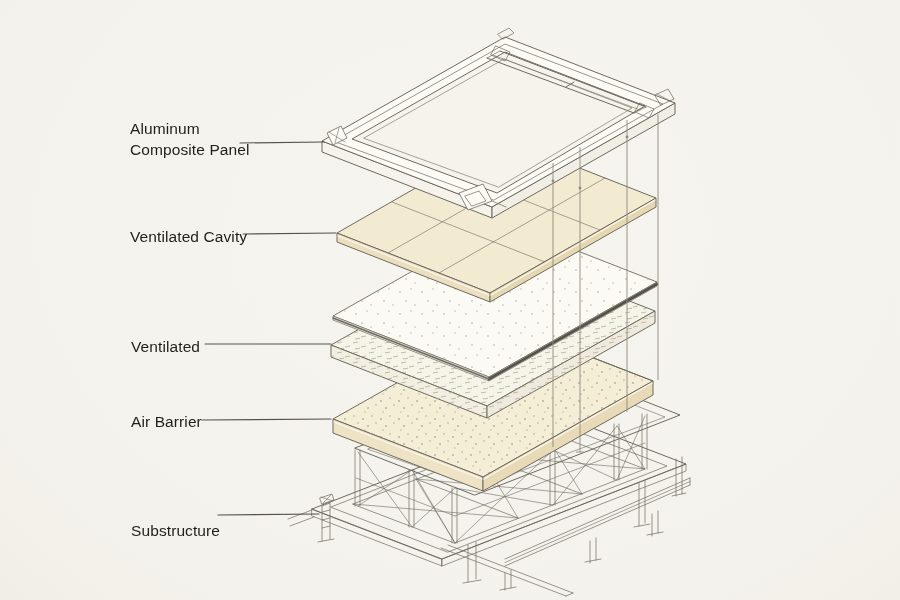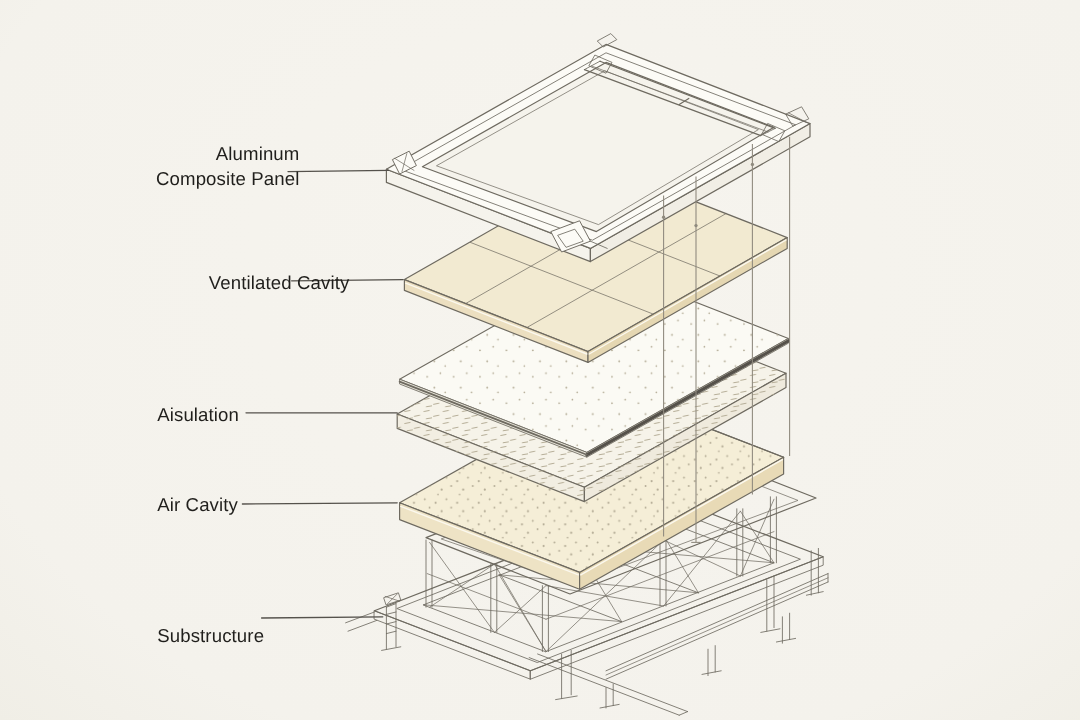--- a/index.html
+++ b/index.html
@@ -22,21 +22,20 @@
   .hl{fill:none;stroke:#fbf8ee;stroke-width:1.2;stroke-linecap:round;}
   .guide{fill:none;stroke:var(--guide,#8f8a7e);stroke-width:0.9;}
   .leader{fill:none;stroke:var(--leader,#55524c);stroke-width:1.1;stroke-linecap:round;}
   
   .label{
     position:absolute;
     color:var(--label,#201f1c);
     font-size:15.5px;line-height:21px;
     white-space:pre-line;
     letter-spacing:0.1px;
-    text-align:right;
   }
 </style>
 </head>
 <body>
 
 <div class="stage">
 
 <svg width="900" height="600" viewBox="0 0 900 600">
   <defs>
     <pattern id="pt-speck" width="18" height="18" patternUnits="userSpaceOnUse">
@@ -251,18 +250,18 @@
     <line class="leader" x1="240" y1="143" x2="324" y2="142"></line>
     <line class="leader" x1="243" y1="234" x2="336" y2="233"></line>
     <line class="leader" x1="205" y1="344" x2="331" y2="344"></line>
     <line class="leader" x1="202" y1="420" x2="331" y2="419"></line>
     <line class="leader" x1="218" y1="515" x2="319" y2="514"></line>
   </g>
 </svg>
 
 <div class="label" style="left:130px;top:118px;">Aluminum
 Composite Panel</div>
-<div class="label" style="left:130px;top:226px;margin-left:44px;">Ventilated Cavity</div>
-<div class="label" style="left:131px;top:336px;">Aisulation</div>
-<div class="label" style="left:131px;top:411px;">Air Cavity</div>
+<div class="label" style="left:130px;top:226px;">Ventilated Cavity</div>
+<div class="label" style="left:131px;top:336px;">Ventilated</div>
+<div class="label" style="left:131px;top:411px;">Air Barrier</div>
 <div class="label" style="left:131px;top:520px;">Substructure</div>
 
 </div>
 
 </body></html>

